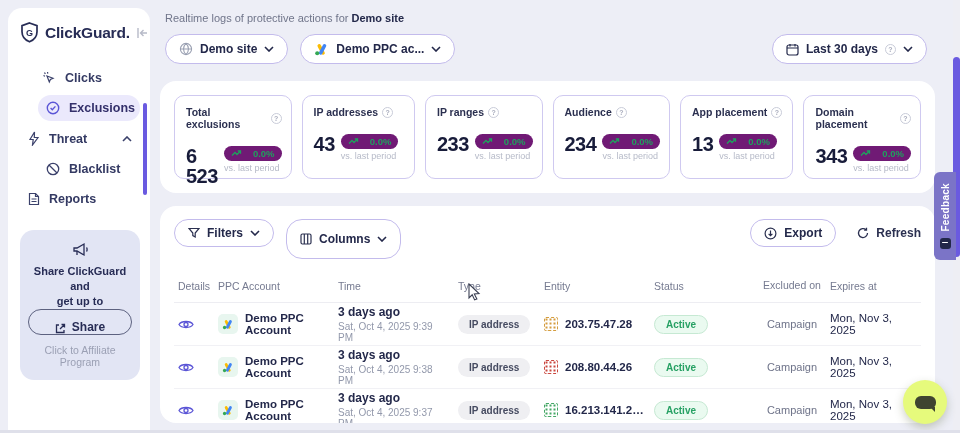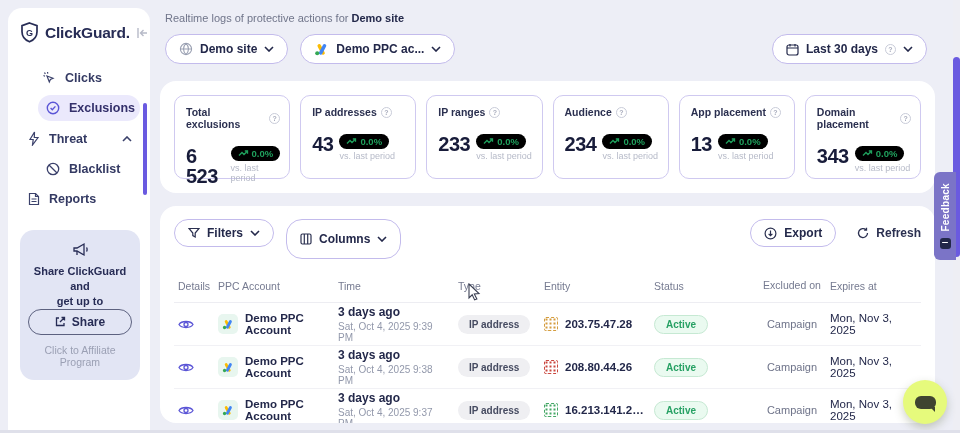--- a/index.html
+++ b/index.html
@@ -15,42 +15,42 @@
   .nav-item { display:flex; align-items:center; gap:9px; padding:6px 8px; margin-bottom:4px;
               border-radius:16px; font-size:12.5px; font-weight:600; color:#343a63; cursor:pointer; }
   .nav-item .chev { margin-left:auto; }
   .nav-sub { margin-left:18px; }
   .nav-active { background:#ebe9fc; color:#34306b; }
   .side-scroll { position:absolute; right:3px; top:95px; width:4px; height:92px; background:#6a5ae0; border-radius:3px; }
 
   .promo { background:#e2e5f4; border-radius:14px; margin-top:18px; padding:12px 8px 12px; text-align:center; }
   .promo-line { font-size:11px; font-weight:700; color:#272c55; line-height:1.35; }
   .promo-amount { font-size:23px; font-weight:800; color:#20254a; margin:8px 0 9px; letter-spacing:-.5px; }
-  .share-btn { display:flex; align-items:center; justify-content:center; gap:6px; width:100%;
+  .share-btn { display:flex; align-items:flex-end; justify-content:center; gap:6px; width:100%;
                border:1px solid #5c617f; border-radius:14px; background:transparent; height:26px;
                font-size:12px; font-weight:700; color:#272c55; cursor:pointer; font-family:inherit; }
   .promo-aff { margin-top:9px; font-size:10.5px; color:#9ba0b4; }
 
   
   .main { position:absolute; left:160px; top:8px; width:775px; }
   .subtitle { font-size:11px; color:#70758a; padding:4px 0 0 5px; }
   .subtitle b { color:#23284a; }
   .pill-row { display:flex; align-items:center; gap:12px; margin-top:10px; padding-left:5px; }
   .pill { display:inline-flex; align-items:center; gap:7px; height:30px; padding:0 13px;
           background:#fff; border:1px solid #c3bbec; border-radius:16px; font-size:12px;
           font-weight:700; color:#23284a; cursor:pointer; font-family:inherit; }
   .pill-right { margin-left:auto; margin-right:8px; }
 
   
   .stats-panel { background:#fff; border-radius:16px; margin-top:17px; padding:14px; display:flex; gap:10px; }
   .stat-card { flex:1; border:1px solid #cfc9f0; border-radius:10px; padding:10px 9px 10px 11px; height:84px; }
   .stat-label { font-size:10.5px; font-weight:600; color:#2b3050; display:flex; align-items:center; gap:4px; }
   .stat-body { display:flex; align-items:flex-start; gap:6px; margin-top:13px; }
   .stat-value { font-size:20px; font-weight:800; color:#181c3a; letter-spacing:-.5px; line-height:1; margin-top:3px; }
-  .badge-green { display:inline-flex; align-items:center; gap:3px; background:#000000; border-radius:9px;
+  .badge-green { display:inline-flex; align-items:center; gap:11px; background:#701a75; border-radius:9px;
                  padding:2px 7px; font-size:9.5px; font-weight:700; color:#1fa15d; }
   .stat-caption { font-size:9px; color:#b6bac8; margin-top:2px; }
   .help { display:inline-flex; width:11px; height:11px; border:1px solid #c9ccd9; border-radius:50%;
           align-items:center; justify-content:center; flex:none; }
   .help::after { content:"?"; font-size:7px; color:#a9adbd; font-weight:700; }
 
   
   .table-panel { background:#fff; border-radius:16px; margin-top:13px; padding:13px 14px 0; height:217px; overflow:hidden; }
   .toolbar { display:flex; align-items:flex-start; gap:12px; }
   .btn-ghost { display:inline-flex; align-items:center; gap:7px; border:none; background:transparent;

